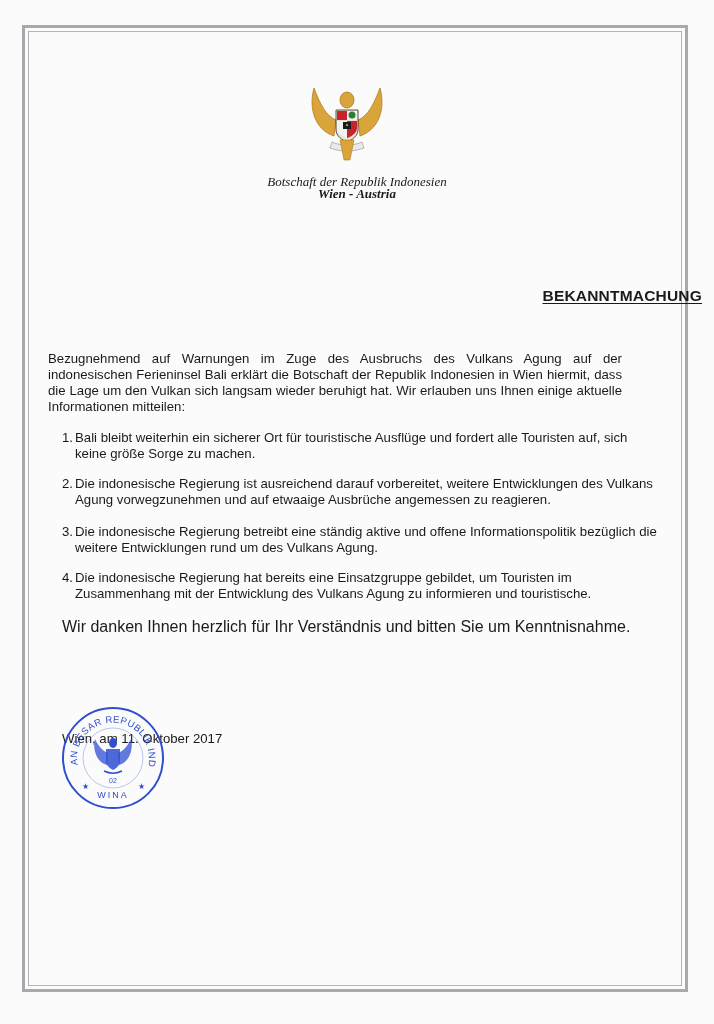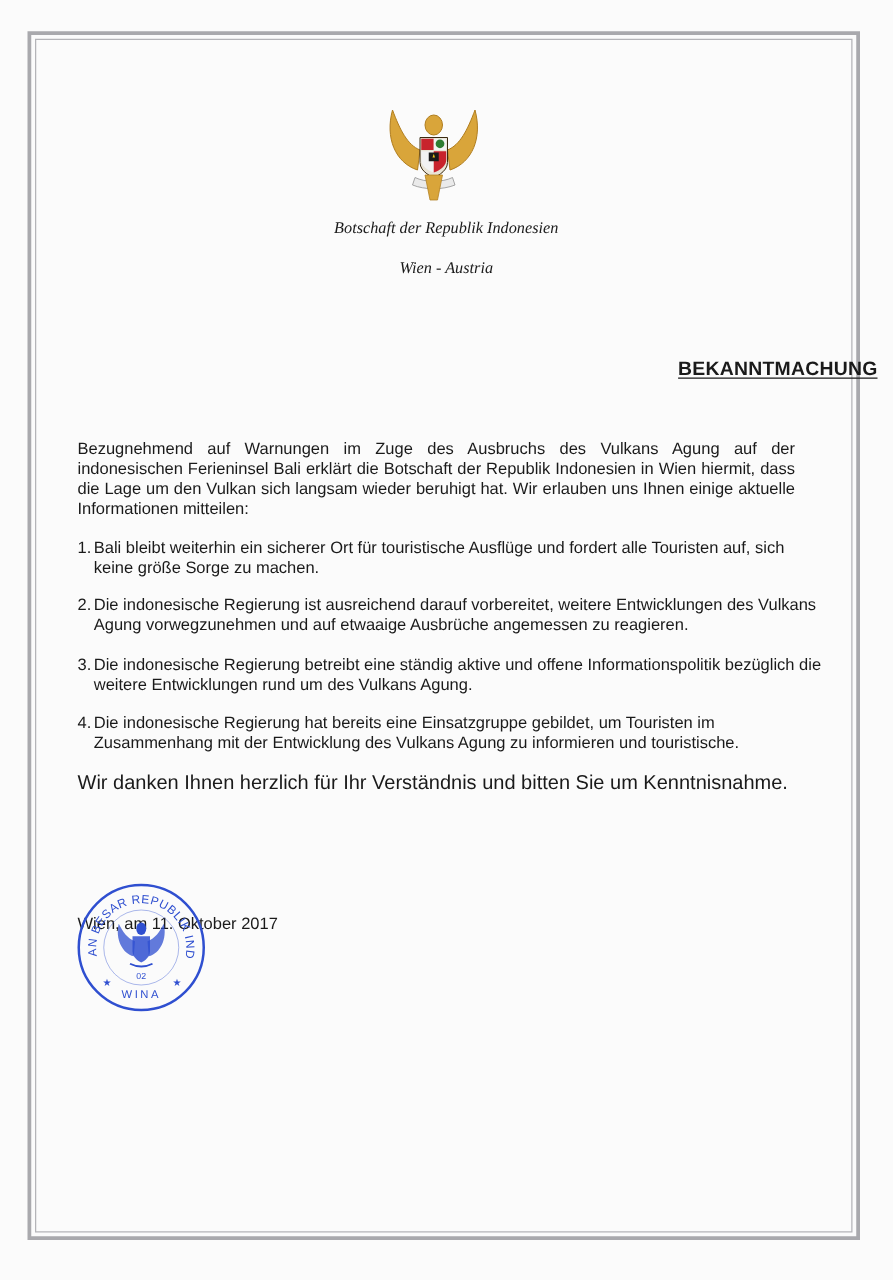--- a/index.html
+++ b/index.html
@@ -1,23 +1,23 @@
 <!DOCTYPE html>
 <html><head>
 <meta charset="utf-8">
 <style>
   html, body { margin:0; padding:0; }
   body { width:714px; height:1024px; background:#fbfbfb; position:relative; overflow:hidden; font-family:"Liberation Sans", sans-serif; color:#1a1a1a; }
   .frame-outer { position:absolute; left:22px; top:25px; width:666px; height:967px; border:3px solid #a9a9ad; box-sizing:border-box; }
   .frame-inner { position:absolute; left:28px; top:31px; width:654px; height:955px; border:1px solid #b4b4b8; box-sizing:border-box; }
   .emblem { position:absolute; left:306px; top:80px; width:82px; height:84px; }
   .org { position:absolute; left:0; width:714px; text-align:center; font-family:"Liberation Serif", serif; font-style:italic; font-size:13px; }
-  .org1 { top:174px; } .org2 { top:206px; }
+  .org1 { top:174px; } .org2 { top:186px;font-weight:bold; }
   .title { position:absolute; left:0; width:702px; top:287px; text-align:right; font-weight:bold; font-size:15.5px; text-decoration:underline; text-underline-offset:2px; letter-spacing:0.2px; }
-  .para { position:absolute; left:62px; width:574px; font-size:13.2px; line-height:16px; }
+  .para { position:absolute; left:48px; width:574px; font-size:13.2px; line-height:16px; }
   .intro { top:351px; text-align:justify; }
   .intro-last { text-align-last:left; }
   .item { position:absolute; left:62px; width:600px; font-size:13.2px; line-height:16px; display:flex; }
   .item .num { width:13px; flex:none; }
   .item .txt { flex:1; }
   .thanks { position:absolute; left:62px; top:618px; font-size:16px; }
   .date { position:absolute; left:62px; top:693px; font-size:13.2px;margin-top:38px; }
   .stamp { position:absolute; left:60px; top:705px; width:106px; height:106px; }
 </style>
 </head>

